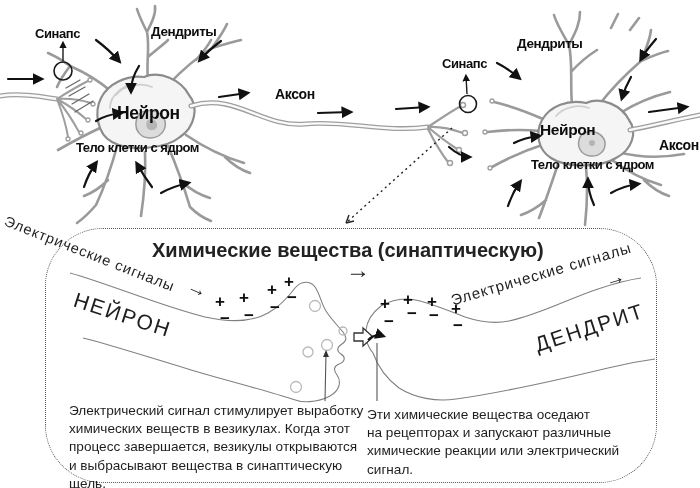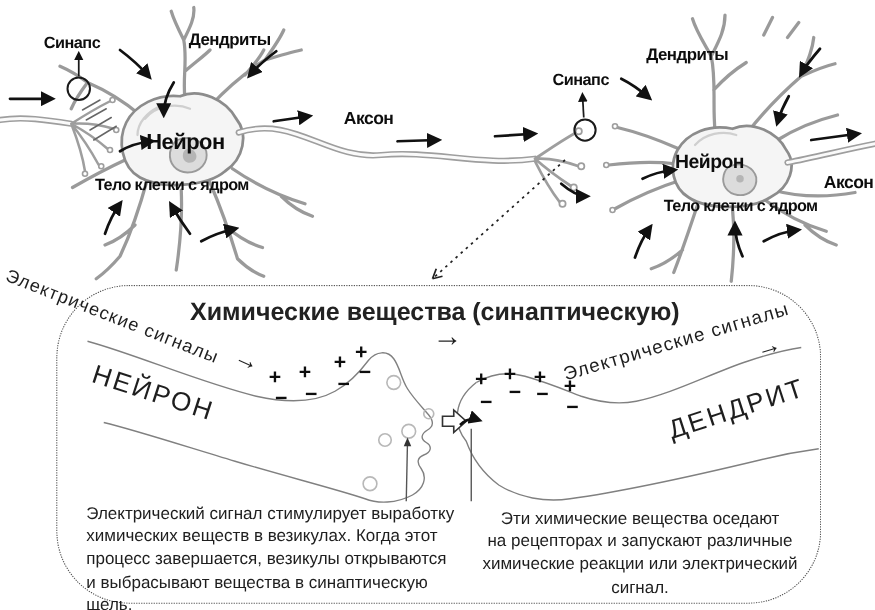--- a/index.html
+++ b/index.html
@@ -192,18 +192,18 @@
   <span class="charge" style="left:451px;top:300px;">+</span>
   <span class="charge" style="left:384px;top:313px;">−</span>
   <span class="charge" style="left:407px;top:305px;">−</span>
   <span class="charge" style="left:429px;top:307px;">−</span>
   <span class="charge" style="left:453px;top:317px;">−</span>
 
   <div class="note" style="left:69px;top:402px;width:300px;">Электрический сигнал стимулирует выработку
 химических веществ в везикулах. Когда этот
 процесс завершается, везикулы открываются
 и выбрасывают вещества в синаптическую щель.</div>
-  <div class="note" style="left:367px;top:406px;width:290px;text-align:center;">Эти химические вещества оседают
+  <div class="note" style="left:367px;top:406px;width:290px;">Эти химические вещества оседают
 на рецепторах и запускают различные
 химические реакции или электрический
 сигнал.</div>
 
 </div>
 
 </body></html>

